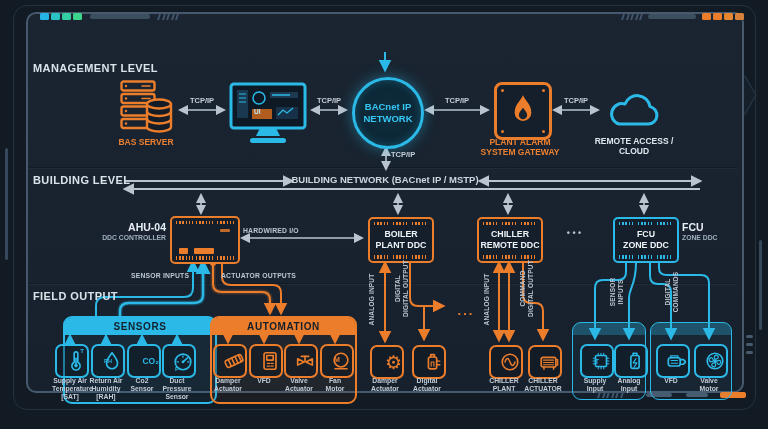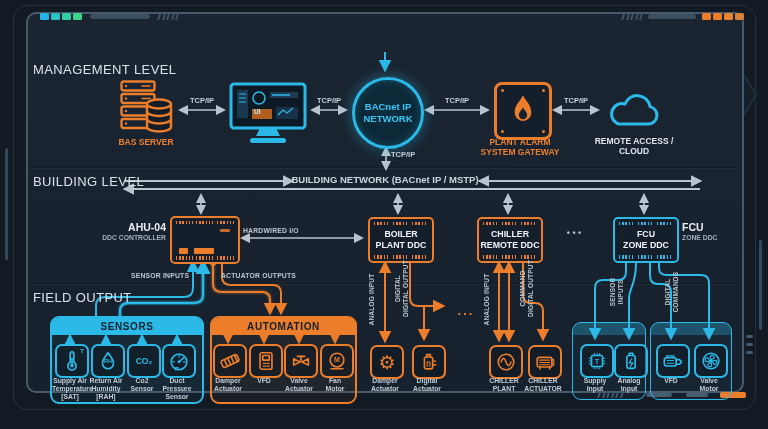--- a/index.html
+++ b/index.html
@@ -2,21 +2,21 @@
 <html><head>
 <meta charset="utf-8">
 <style>
   html,body{margin:0;padding:0;background:#0d141c}
   .stage{position:relative;width:768px;height:429px;background:#121a23;font-family:"Liberation Sans",sans-serif;overflow:hidden}
   .abs{position:absolute}
   .frame-outer{position:absolute;left:13px;top:5px;width:741px;height:403px;border:1px solid #243240;border-radius:14px}
   .frame-main{position:absolute;left:26px;top:12px;width:714px;height:377px;border:2px solid #46596d;border-radius:10px;background:linear-gradient(180deg,#1a2531,#17212d)}
   .sep{position:absolute;left:29px;width:708px;height:2px;background:linear-gradient(180deg,#0c131b,#27343f)}
   .title{position:absolute;left:176px;top:22px;width:418px;height:28px;background:#1c2836;border:2px solid #4e6076;display:flex;align-items:center;justify-content:center;font-size:15.5px;font-weight:bold;color:#f2f6fa;letter-spacing:.2px;white-space:nowrap}
-  .seclbl{position:absolute;font-size:13px;font-weight:normal;color:#dae2ea;letter-spacing:.4px}
+  .seclbl{position:absolute;font-size:11px;font-weight:bold;color:#dae2ea;letter-spacing:.4px}
   .tcp{position:absolute;font-size:7.5px;font-weight:bold;color:#c5cfd9;text-align:center}
   .nlabel{position:absolute;font-size:8.5px;font-weight:bold;text-align:center;white-space:pre-line;line-height:1.2;color:#dfe6ee}
   .nlabel.or{color:#ec8030}
   .slabel{position:absolute;font-size:6.8px;font-weight:bold;color:#bcc7d1;letter-spacing:.2px}
   .circle{position:absolute;left:352px;top:77px;width:66px;height:66px;border:3px solid #2bb9e8;border-radius:50%;background:radial-gradient(circle,#0e2e3f 0%,#0c2533 75%);box-shadow:0 0 14px rgba(43,185,232,.45), inset 0 0 10px rgba(43,185,232,.3);display:flex;align-items:center;justify-content:center;text-align:center;font-size:9.5px;font-weight:bold;color:#35c8f5;white-space:pre-line;line-height:1.25}
   .gw{position:absolute;left:494px;top:82px;width:52px;height:52px;border:3px solid #ec7d2b;border-radius:8px;background:#141f2b;display:flex;align-items:center;justify-content:center}
   .gw .dot{position:absolute;width:3px;height:3px;border-radius:50%;background:#ec7d2b}
   .ctrl{position:absolute;width:62px;height:42px;background:#141f2b;border:2px solid #ec7d2b;border-radius:5px;display:flex;align-items:center;justify-content:center;text-align:center;font-size:8.8px;font-weight:bold;color:#eef3f8;white-space:pre-line;line-height:1.25}
   .ctrl.cy{border-color:#2bb9e8}
   .ts{position:absolute;left:4px;right:4px;top:2.5px;height:3.5px;display:flex;gap:3px}
@@ -24,21 +24,21 @@
   .ctrl.cy .ts i{background:repeating-linear-gradient(90deg,#2bb9e8 0 1.5px,transparent 1.5px 3.2px)}
   .bs{top:auto;bottom:2.5px}
   .pad{position:absolute;background:#ec7d2b;border-radius:1px}
   .gbox{position:absolute;border:2px solid #2bb9e8;border-radius:9px;background:rgba(43,185,232,.05)}
   .gbox.or{border-color:#ec7d2b;background:rgba(236,125,43,.05)}
   .ghead{height:17px;border-radius:6px 6px 0 0;display:flex;align-items:center;justify-content:center;font-size:10px;font-weight:bold;color:#13202c;letter-spacing:.6px}
   .ghead.cy{background:#2bb9e8}
   .ghead.or{background:#ec7d2b}
   .fbox{position:absolute;border:1.5px solid #2bb9e8;border-radius:9px;background:rgba(43,185,232,.04)}
   .fhead{height:12px;background:rgba(43,185,232,.3);border-radius:7px 7px 0 0}
-  .tile{position:absolute;width:30px;height:30px;border:2px solid;border-radius:7px;display:flex;align-items:center;justify-content:center;background:rgba(10,18,26,.35)}
+  .tile{position:absolute;width:30px;height:30px;border:2px solid;border-radius:7px;display:flex;align-items:center;justify-content:flex-end;background:rgba(10,18,26,.35)}
   .tile.cy{border-color:#2bb9e8;color:#2bb9e8}
   .tile.or{border-color:#ec7d2b;color:#ec7d2b}
   .badge{position:absolute;font-weight:bold;color:currentColor;font-size:6px;line-height:1}
   .tlabel{position:absolute;font-size:6.8px;font-weight:bold;color:#c3cdd7;text-align:center;white-space:pre-line;line-height:1.18}
   .vlabel{position:absolute;font-size:6.5px;font-weight:bold;color:#bac5cf;text-align:center;white-space:pre-line;line-height:1.3;transform:rotate(-90deg);letter-spacing:.2px}
   .ell{position:absolute;font-weight:bold;text-align:center}
   .sq{position:absolute;width:9px;height:7px;border-radius:1.5px}
   .bar{position:absolute;height:5px;border-radius:2.5px;background:#3c4f61}
   .ticks{position:absolute;display:flex;gap:2.5px}
   .ticks i{width:2px;height:6px;background:#41546a;transform:skewX(-18deg)}
@@ -295,21 +295,21 @@
 ZONE DDC</span>
   </div>
   <div class="abs" style="left:682px;top:221px;width:44px;font-size:10.5px;font-weight:bold;color:#e8eef4">FCU</div>
   <div class="abs" style="left:682px;top:234px;width:52px;font-size:6.8px;font-weight:bold;color:#9fb0bf">ZONE DDC</div>
 
   <div class="slabel" style="left:131px;top:272px">SENSOR INPUTS</div>
   <div class="slabel" style="left:221px;top:272px">ACTUATOR OUTPUTS</div>
 
   <div class="seclbl" style="left:33px;top:290px">FIELD OUTPUT</div>
 
-  <div class="gbox" style="left:50px;top:316px;width:150px;height:84px">
+  <div class="gbox" style="left:63px;top:316px;width:150px;height:84px">
     <div class="ghead cy">SENSORS</div>
   </div>
   <div class="tile cy" style="left:55px;top:344px">
     <svg class="ic" width="22" height="22" viewBox="0 0 24 24">
       <path d="M10,13.3V4a2,2 0 0 1 4,0v9.3a4.5,4.5 0 1 1 -4,0z"></path>
         <circle cx="12" cy="17" r="2" fill="currentColor" stroke="none"></circle>
         <line x1="12" y1="9" x2="12" y2="15"></line>
     </svg>
     <span class="badge" style="top:2px;right:3px">T</span>
   </div>

